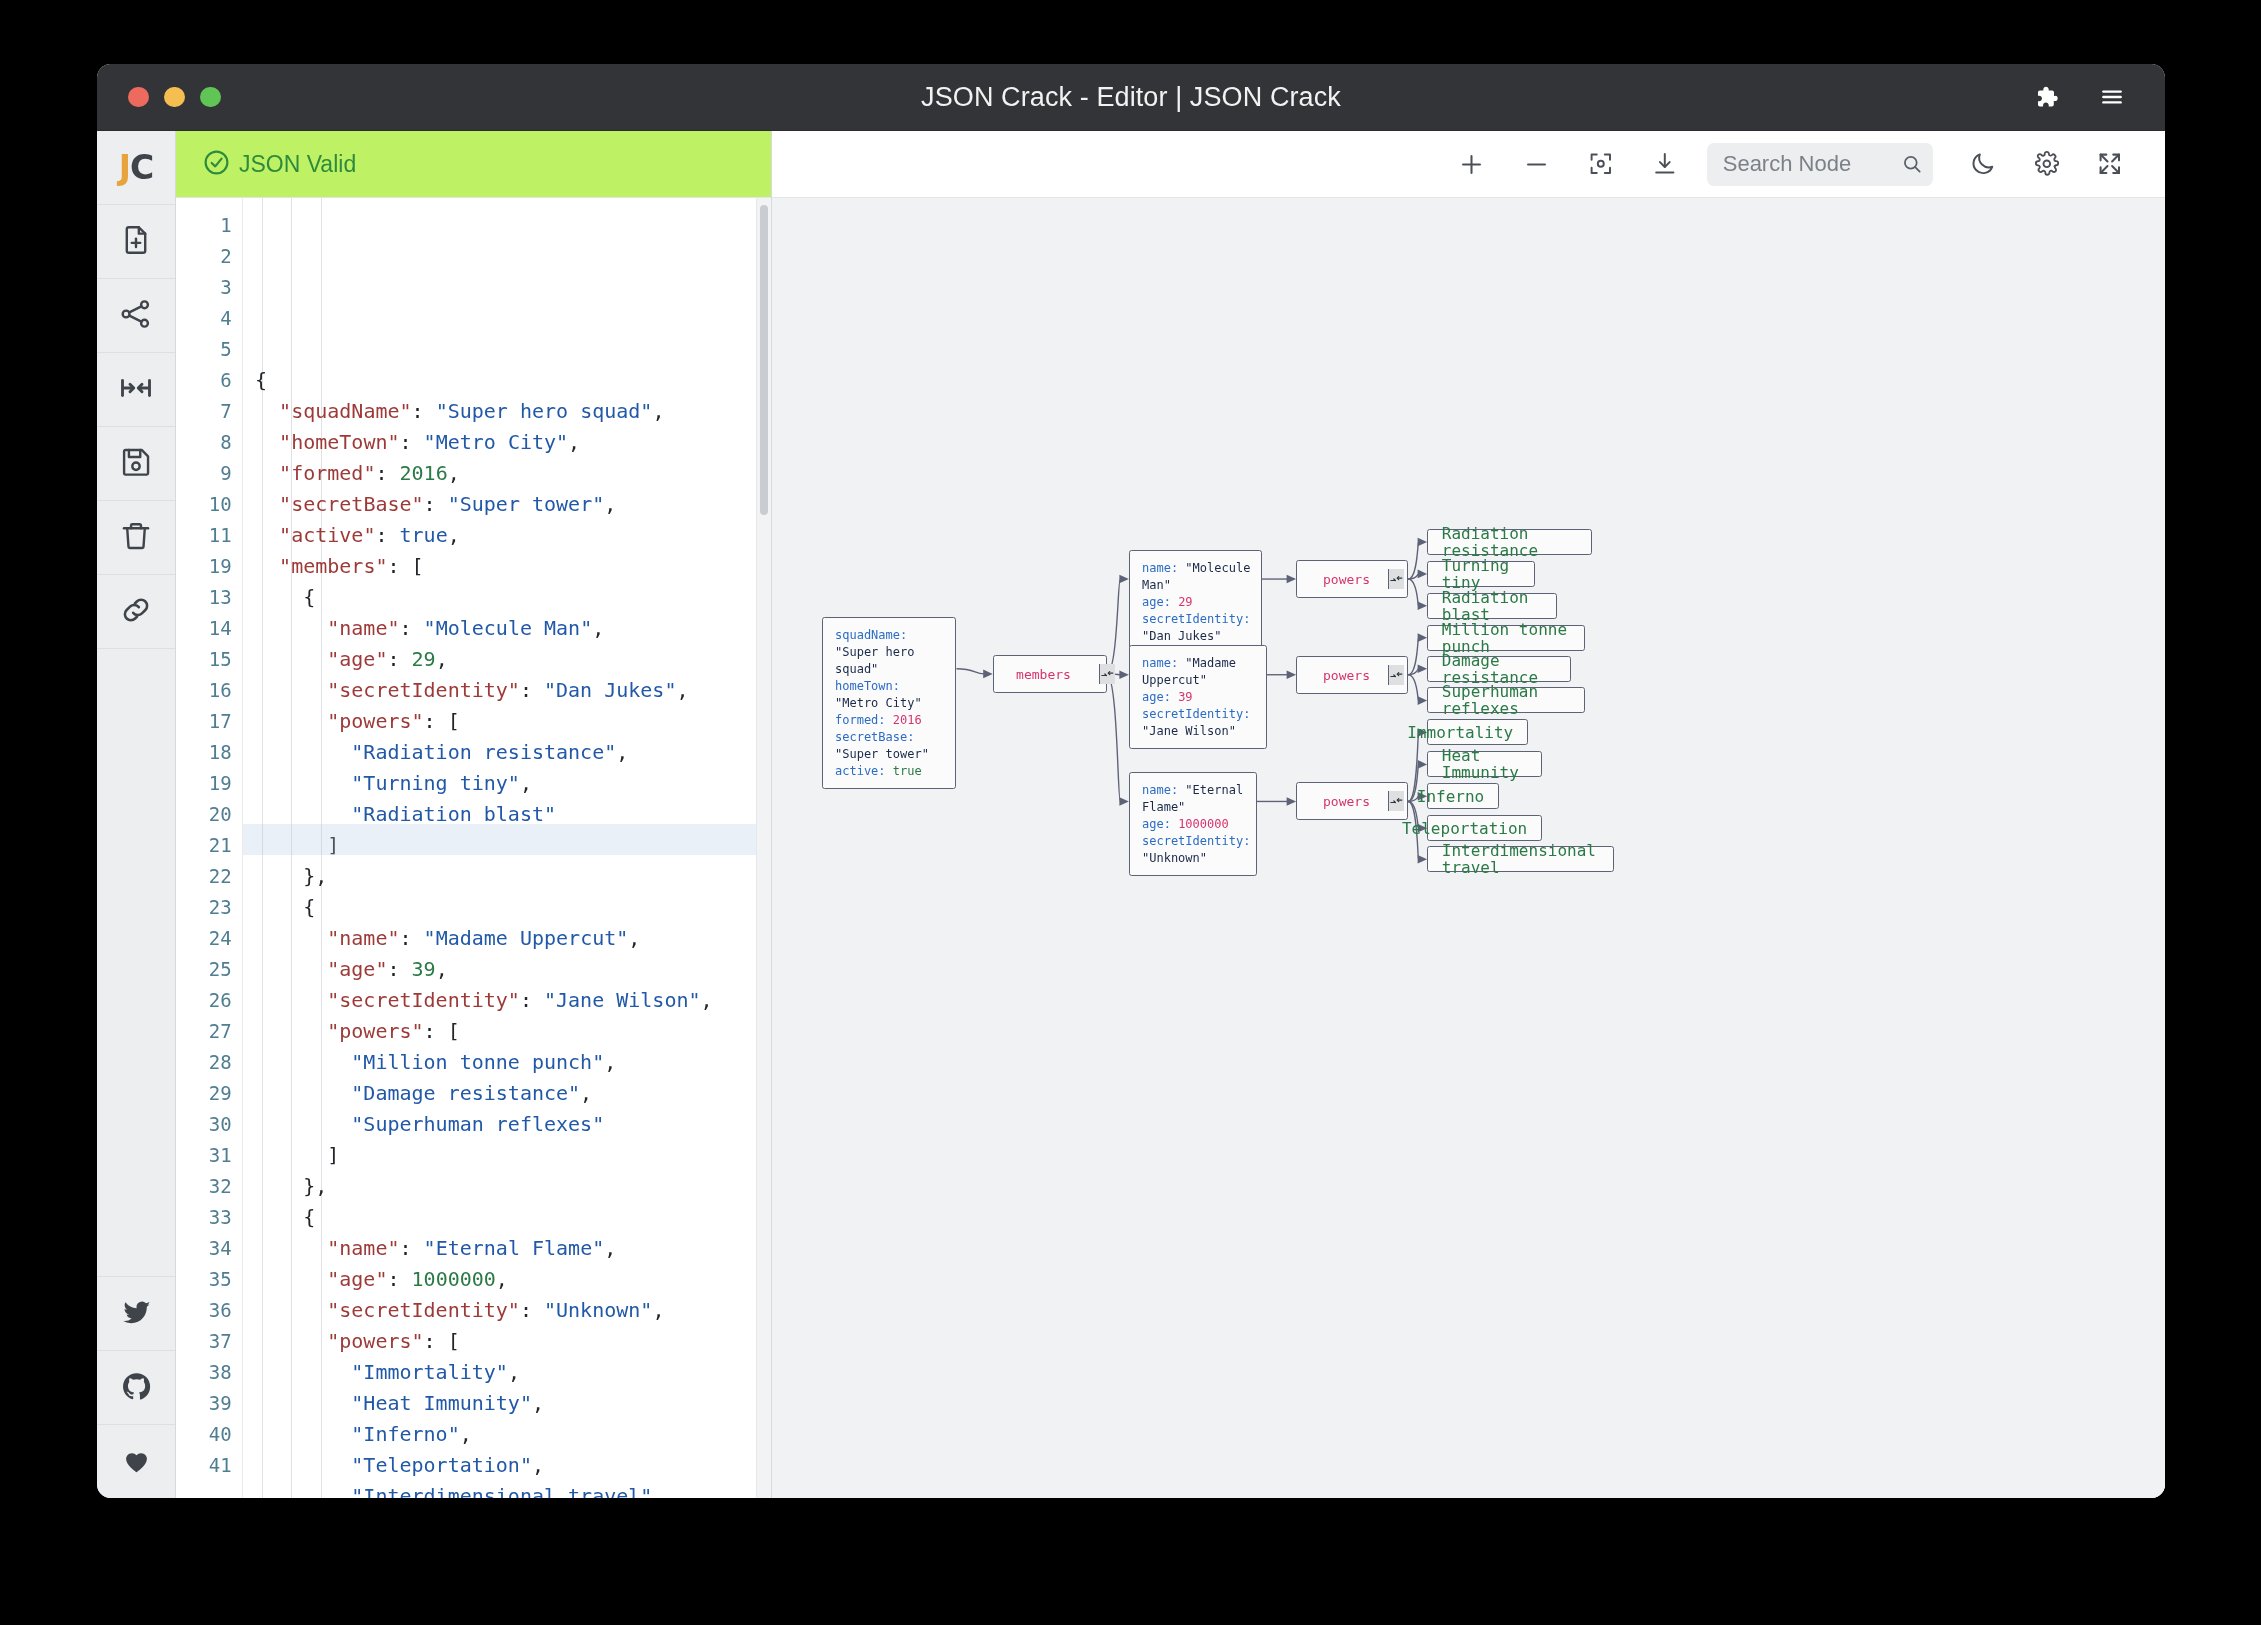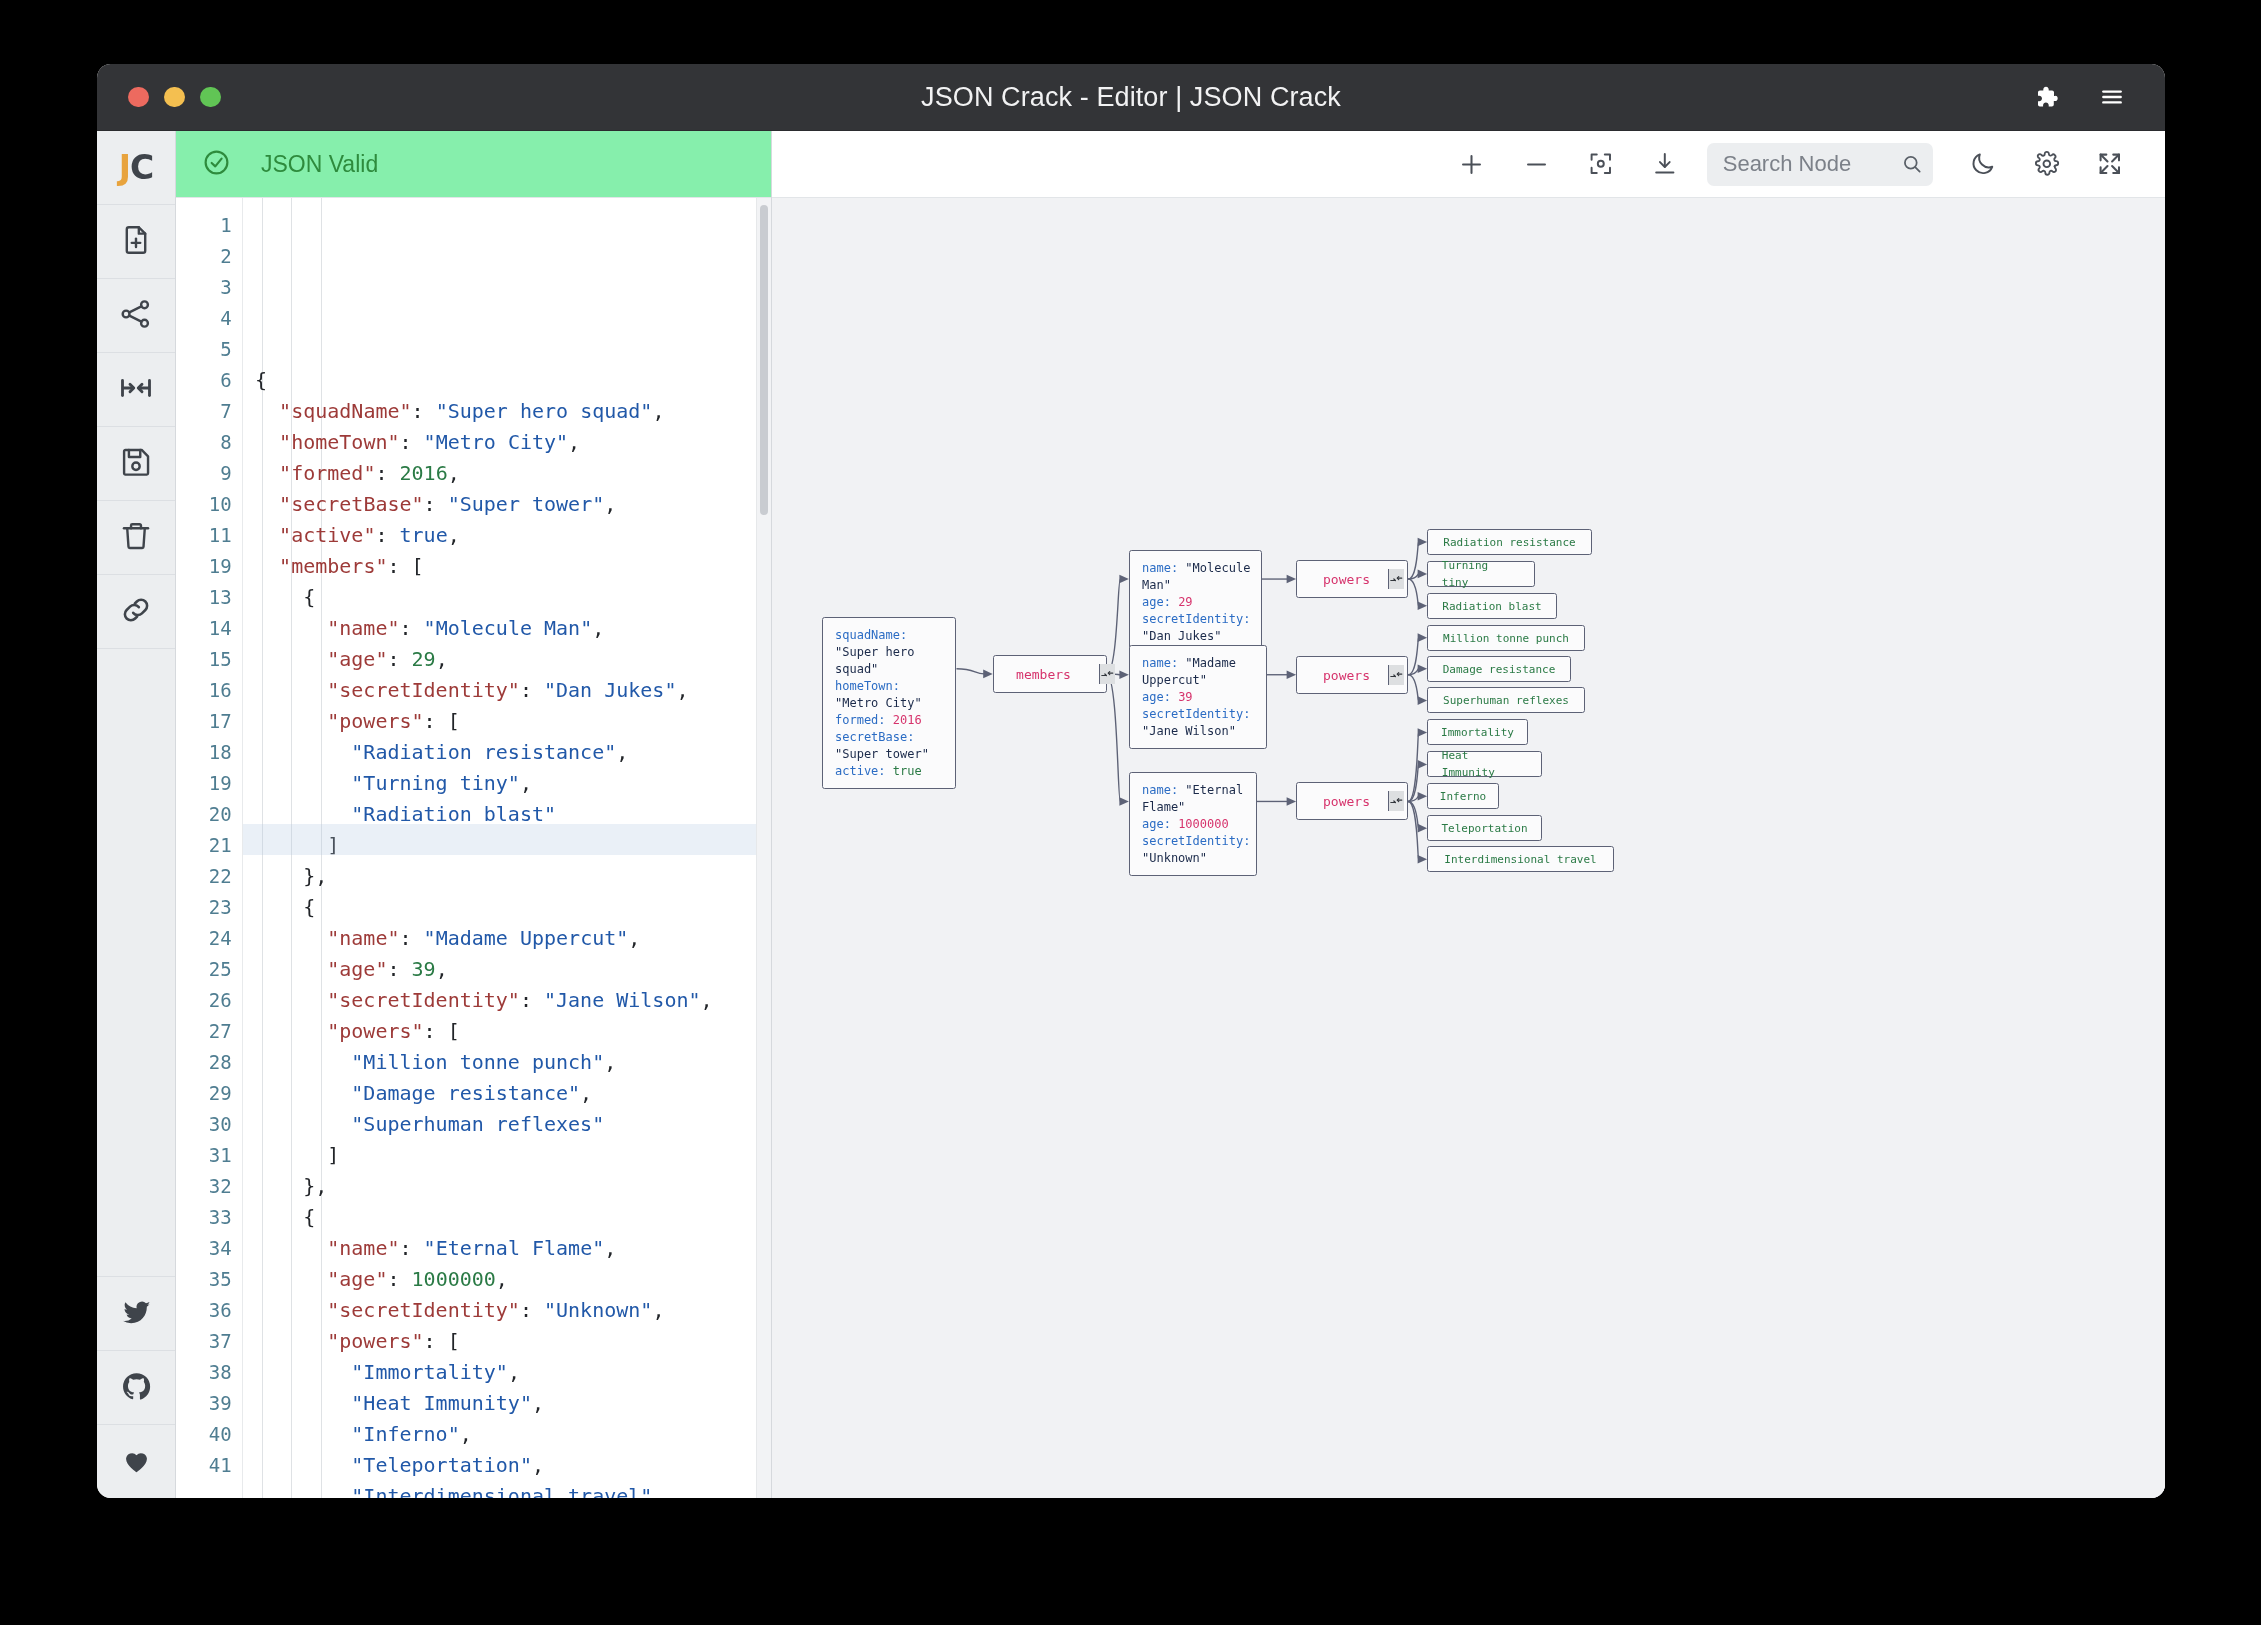--- a/index.html
+++ b/index.html
@@ -75,23 +75,23 @@
   
   #editor-pane {
     width: 596px; flex: 0 0 596px;
     display: flex; flex-direction: column;
     background: #ffffff;
     border-right: 0.9px solid #d6d9dd;
     min-height: 0;
   }
   #editor-status {
     height: 67px; flex: 0 0 67px;
-    background: #86efac;
+    background: #bef264;
     border-bottom: 0.9px solid #e2e5e8;
-    display: flex; align-items: center; gap: 30px;
+    display: flex; align-items: center; gap: 8px;
     padding-left: 26px;
   }
   #editor-status .label {
     color: #2e8b3d; font-size: 23px;
   }
   #code-area {
     flex: 1 1 auto; position: relative; overflow: hidden;
     background: #ffffff;
     display: flex;
   }
@@ -203,22 +203,22 @@
     color: #d6336c; font-size: 13px;
     padding: 0 22.4px; min-width: 83px;
   }
   .gnode.parent .collapse {
     width: 33px; background: #dddfe1;
     border-left: 1.3px solid #5d6276;
     display: flex; align-items: center; justify-content: center;
     color: #33373d;
   }
   .gnode.leaf {
-    align-items: center; justify-content: center;
-    color: #2a7a45; font-size: 11px;
+    align-items: center; justify-content: flex-end;
+    color: #2a7a45; font-size: 16px;
     padding: 0 13.8px;
     background: #fbfbfc;
   }
 </style>
 </head>
 <body>
 
 <div id="app-window">
 
   <div id="titlebar">

